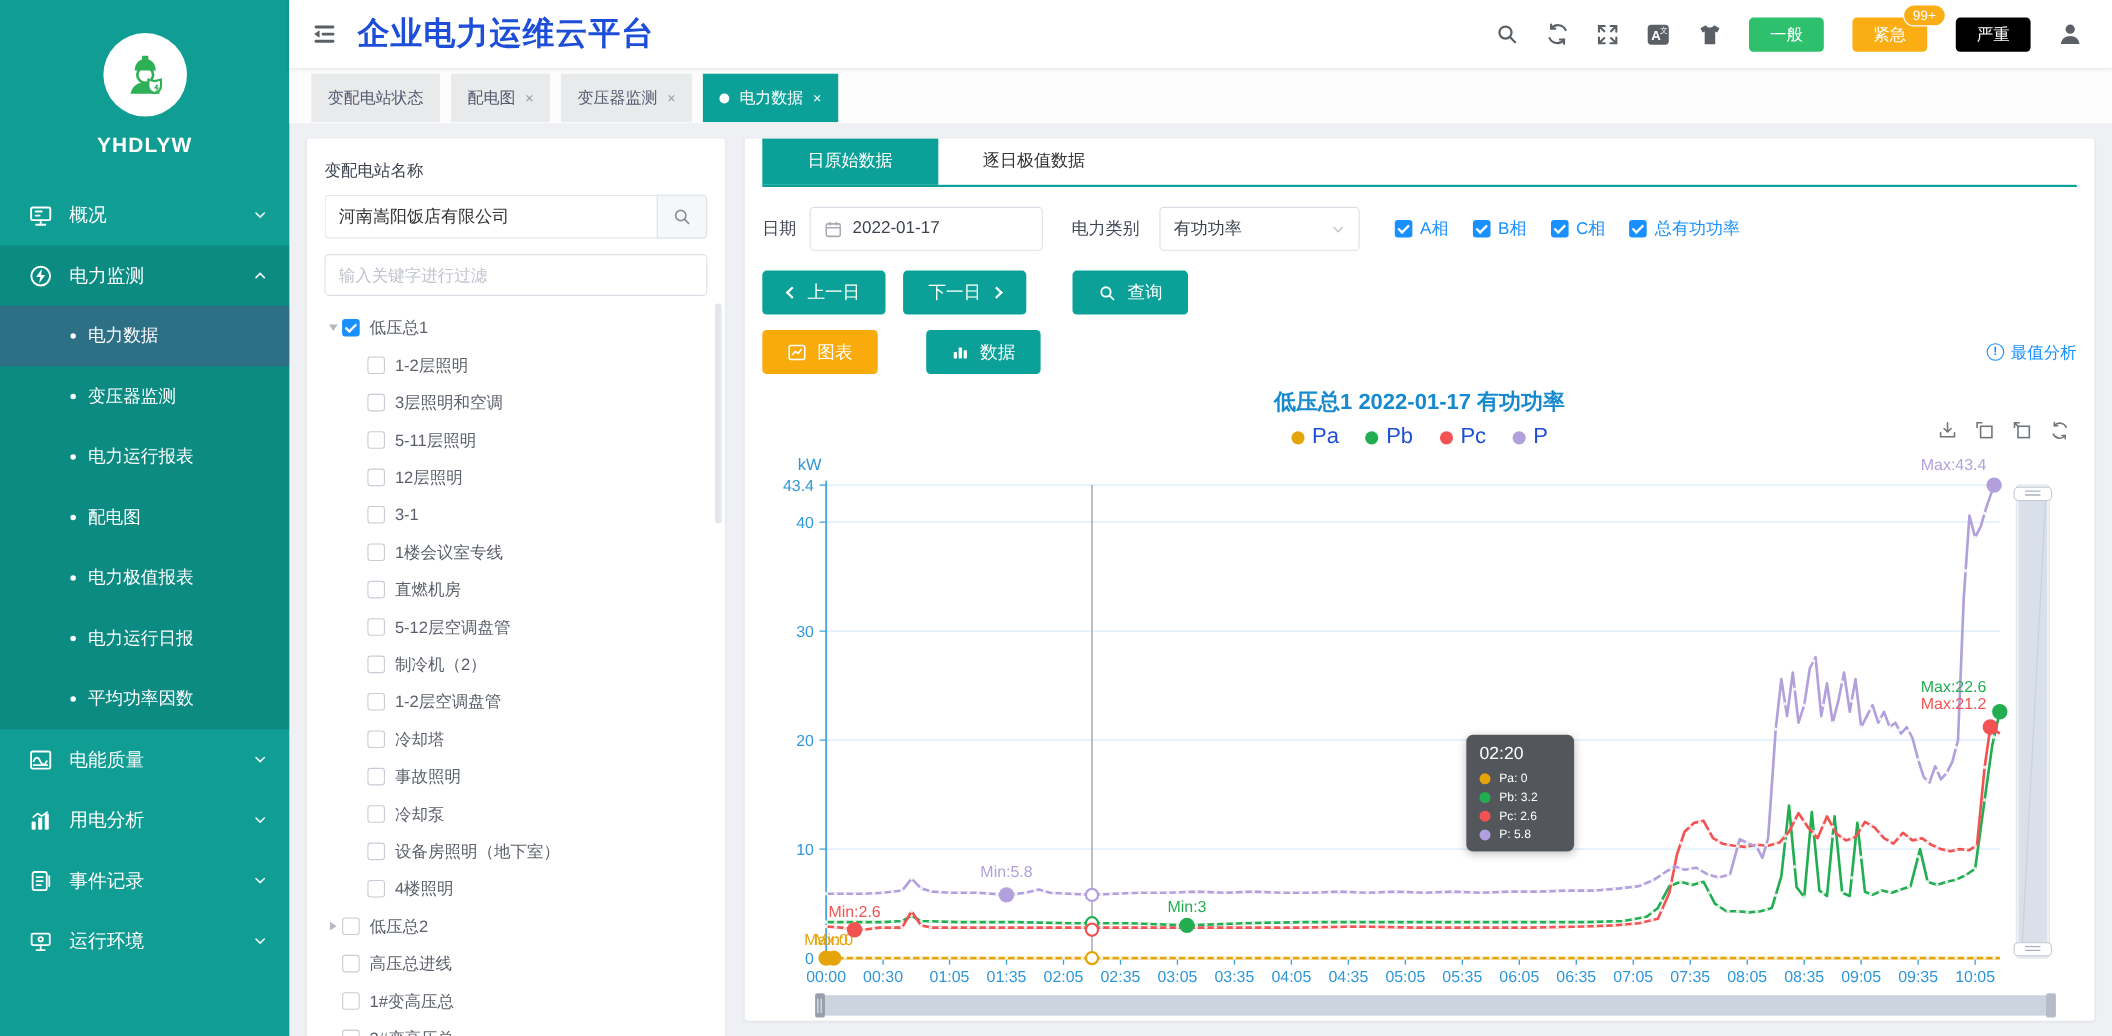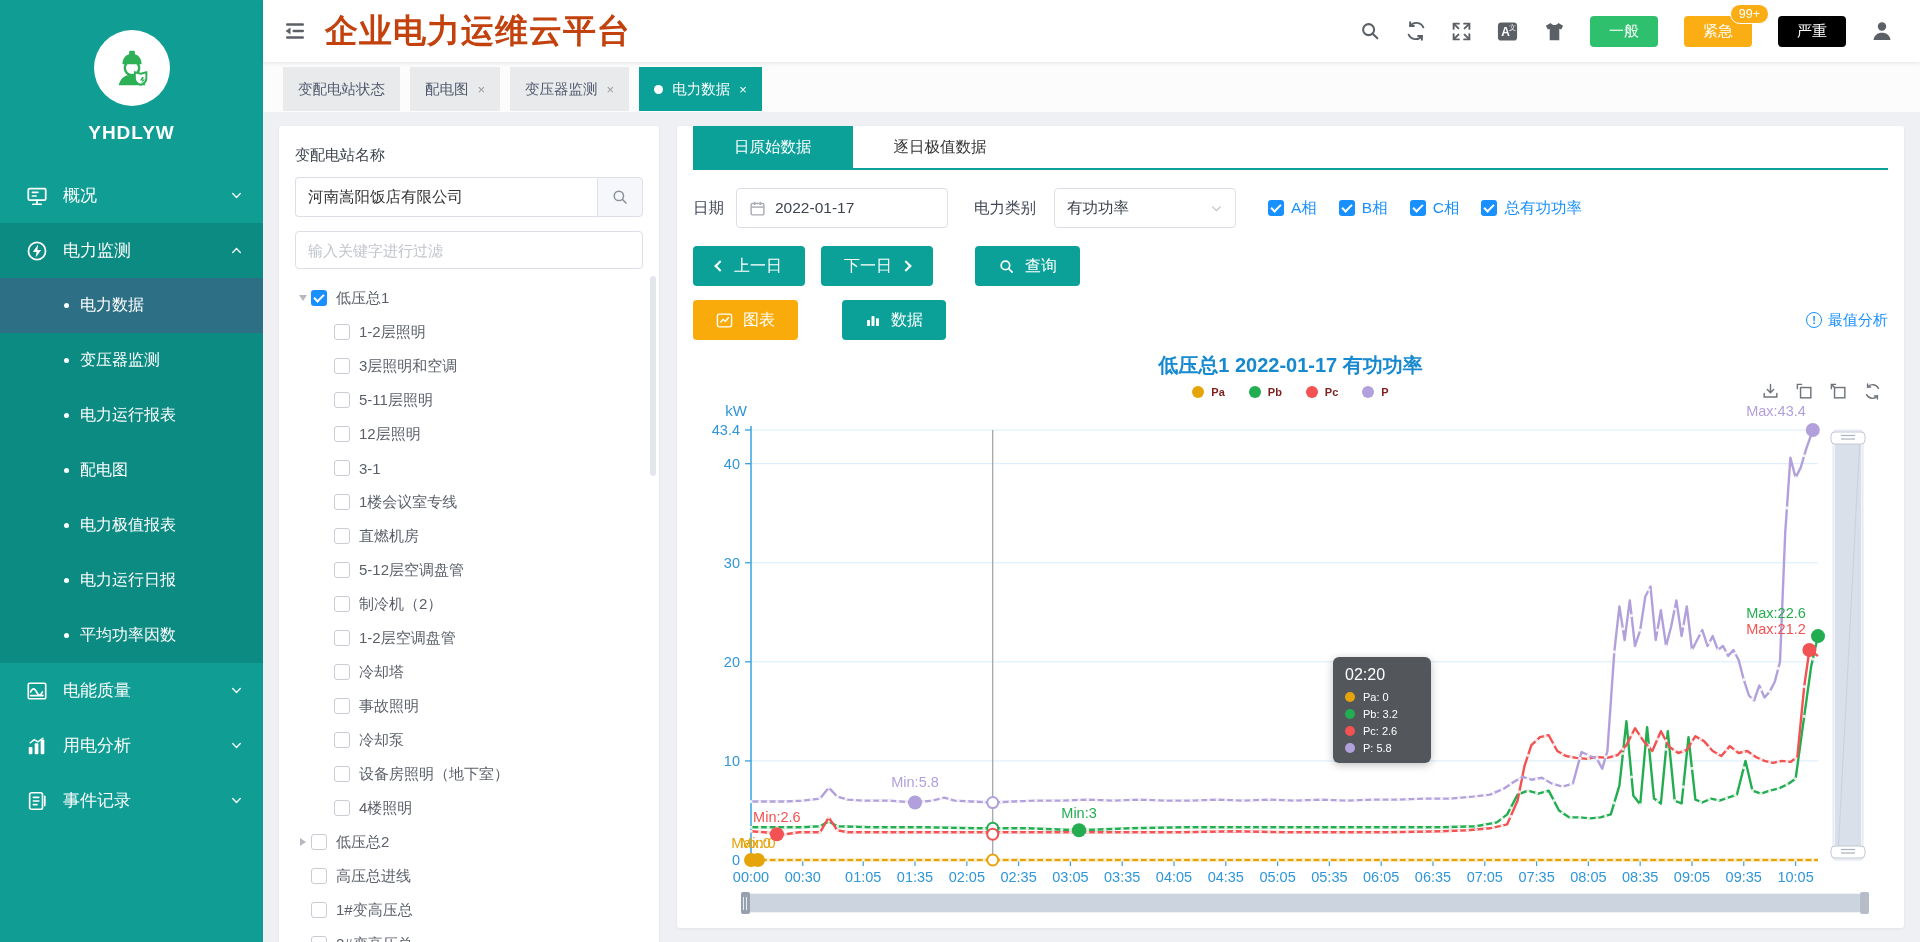--- a/index.html
+++ b/index.html
@@ -23,21 +23,21 @@
   .submenu-item { height:55px; display:flex; align-items:center; padding-left:64px;
     font-size:16px; cursor:pointer; gap:11px; }
   .submenu-item.active { background:#2d7086; }
   .bullet { width:5px; height:5px; border-radius:50%; background:#fff; flex-shrink:0; }
 
   
   .right { flex:1; display:flex; flex-direction:column; min-width:0; }
   .topbar { height:62px; background:#fff; display:flex; align-items:center;
     padding:0 26px 0 20px; box-shadow:0 1px 4px rgba(0,0,0,.1); position:relative; z-index:5; }
   .fold-btn { margin-right:18px; color:#5b6066; cursor:pointer; display:flex; }
-  .app-title { font-size:33px; color:#c2410c; font-weight:bold; letter-spacing:1px; }
+  .app-title { font-size:29px; color:#1d4ed8; font-weight:bold; letter-spacing:1px; }
   .top-actions { margin-left:auto; display:flex; align-items:center; gap:24px; }
   .ticon { color:#5b6066; display:flex; cursor:pointer; }
   .alarm-btn { height:31px; padding:0 19px; border-radius:4px; color:#fff; font-size:15px;
     display:flex; align-items:center; position:relative; border:none; cursor:pointer; }
   .badge-count { position:absolute; top:-12px; right:-17px; background:#faad14; color:#fff;
     font-size:12.5px; line-height:1; padding:3px 8px; border-radius:10px; border:1px solid #fff; }
 
   
   .navtabs { height:50px; background:#fcfcfc; display:flex; align-items:center;
     padding:4px 20px 0; gap:10px; }
@@ -107,22 +107,22 @@
   .chev { width:8px; height:8px; border:solid #fff; border-width:2px 0 0 2px; display:inline-block; }
   .chev.left { transform:rotate(-45deg); }
   .chev.right { transform:rotate(135deg); }
   .extreme-link { color:#1890ff; font-size:15px; display:flex; align-items:center; gap:6px; cursor:pointer; }
   .info-circle { width:16px; height:16px; border:1.5px solid #1890ff; border-radius:50%;
     display:inline-flex; align-items:center; justify-content:center; font-size:11px; font-weight:bold; }
 
   
   .chart-head { position:relative; margin-top:12px; }
   .chart-title { text-align:center; font-size:20px; font-weight:bold; color:#1689cf; }
-  .legend { display:flex; justify-content:center; gap:24px; margin-top:7px; font-size:11px;
-    color:#7f1d1d; align-items:center;font-weight:bold; }
+  .legend { display:flex; justify-content:center; gap:24px; margin-top:7px; font-size:20px;
+    color:#1d4ed8; align-items:center; }
   .legend-item { display:flex; align-items:center; gap:7px; cursor:pointer; }
   .legend-dot { width:12px; height:12px; border-radius:50%; }
   .toolbox { position:absolute; right:6px; top:30px; display:flex; gap:15px; color:#6e7479; }
   .toolbox span { cursor:pointer; display:flex; }
   .chart-area { position:relative; margin-top:4px; }
   .tooltip { position:absolute; left:640px; top:255px; width:98px; background:rgba(58,62,68,.87);
     border-radius:6px; padding:9px 12px; color:#fff; box-shadow:0 2px 8px rgba(0,0,0,.25); }
   .tooltip-title { font-size:16px; margin-bottom:7px; }
   .tt-row { display:flex; align-items:center; gap:8px; font-size:11px; margin-top:5px; }
   .tt-dot { width:10px; height:10px; border-radius:50%; flex-shrink:0; }
@@ -250,20 +250,38 @@
             <span class="mi-icon">
               <svg width="22" height="22" viewBox="0 0 24 24" fill="none" stroke="#fff" stroke-width="1.8" stroke-linecap="round">
                 <rect x="4" y="3" width="14" height="18" rx="2"></rect>
                 <line x1="8" y1="8" x2="14" y2="8"></line>
                 <line x1="8" y1="12" x2="14" y2="12"></line>
                 <line x1="8" y1="16" x2="12" y2="16"></line>
                 <line x1="20.5" y1="7" x2="20.5" y2="17"></line>
               </svg>
             </span>
             <span class="mi-label">事件记录</span>
+            <span class="mi-chevron">
+              <svg viewBox="0 0 24 24" fill="none" stroke="#fff" stroke-width="2.6" stroke-linecap="round">
+                <polyline points="5 8.5 12 15.5 19 8.5"></polyline>
+              </svg>
+            </span>
+          </div>
+        </div>
+        <div class="menu-group">
+          <div class="menu-item">
+            <span class="mi-icon">
+              <svg width="22" height="22" viewBox="0 0 24 24" fill="none" stroke="#fff" stroke-width="1.8" stroke-linecap="round">
+                <rect x="3" y="4" width="18" height="11.5" rx="1.5"></rect>
+                <circle cx="12" cy="9.7" r="2.2"></circle>
+                <line x1="12" y1="15.5" x2="12" y2="19.5"></line>
+                <line x1="8" y1="20.5" x2="16" y2="20.5"></line>
+              </svg>
+            </span>
+            <span class="mi-label">运行环境</span>
             <span class="mi-chevron">
               <svg viewBox="0 0 24 24" fill="none" stroke="#fff" stroke-width="2.6" stroke-linecap="round">
                 <polyline points="5 8.5 12 15.5 19 8.5"></polyline>
               </svg>
             </span>
           </div>
         </div>
       </nav>
   </aside>
 

